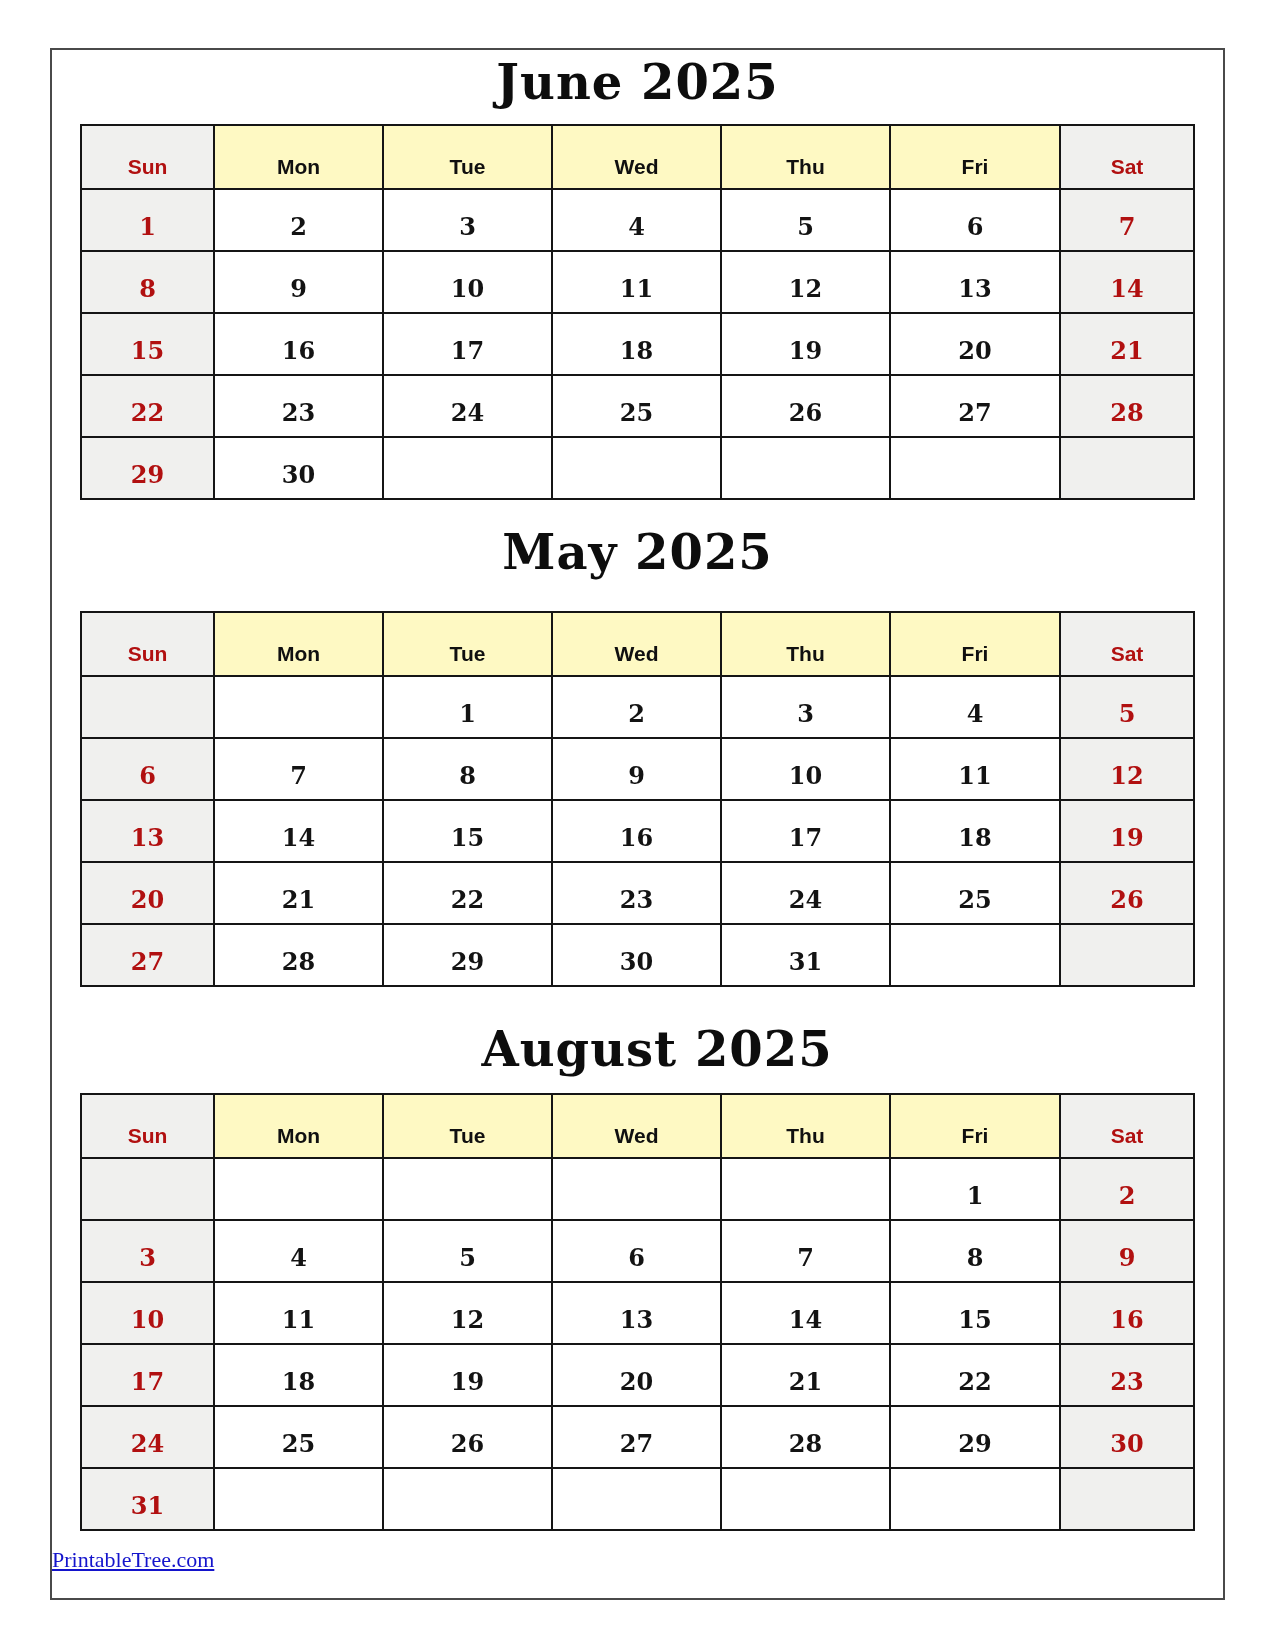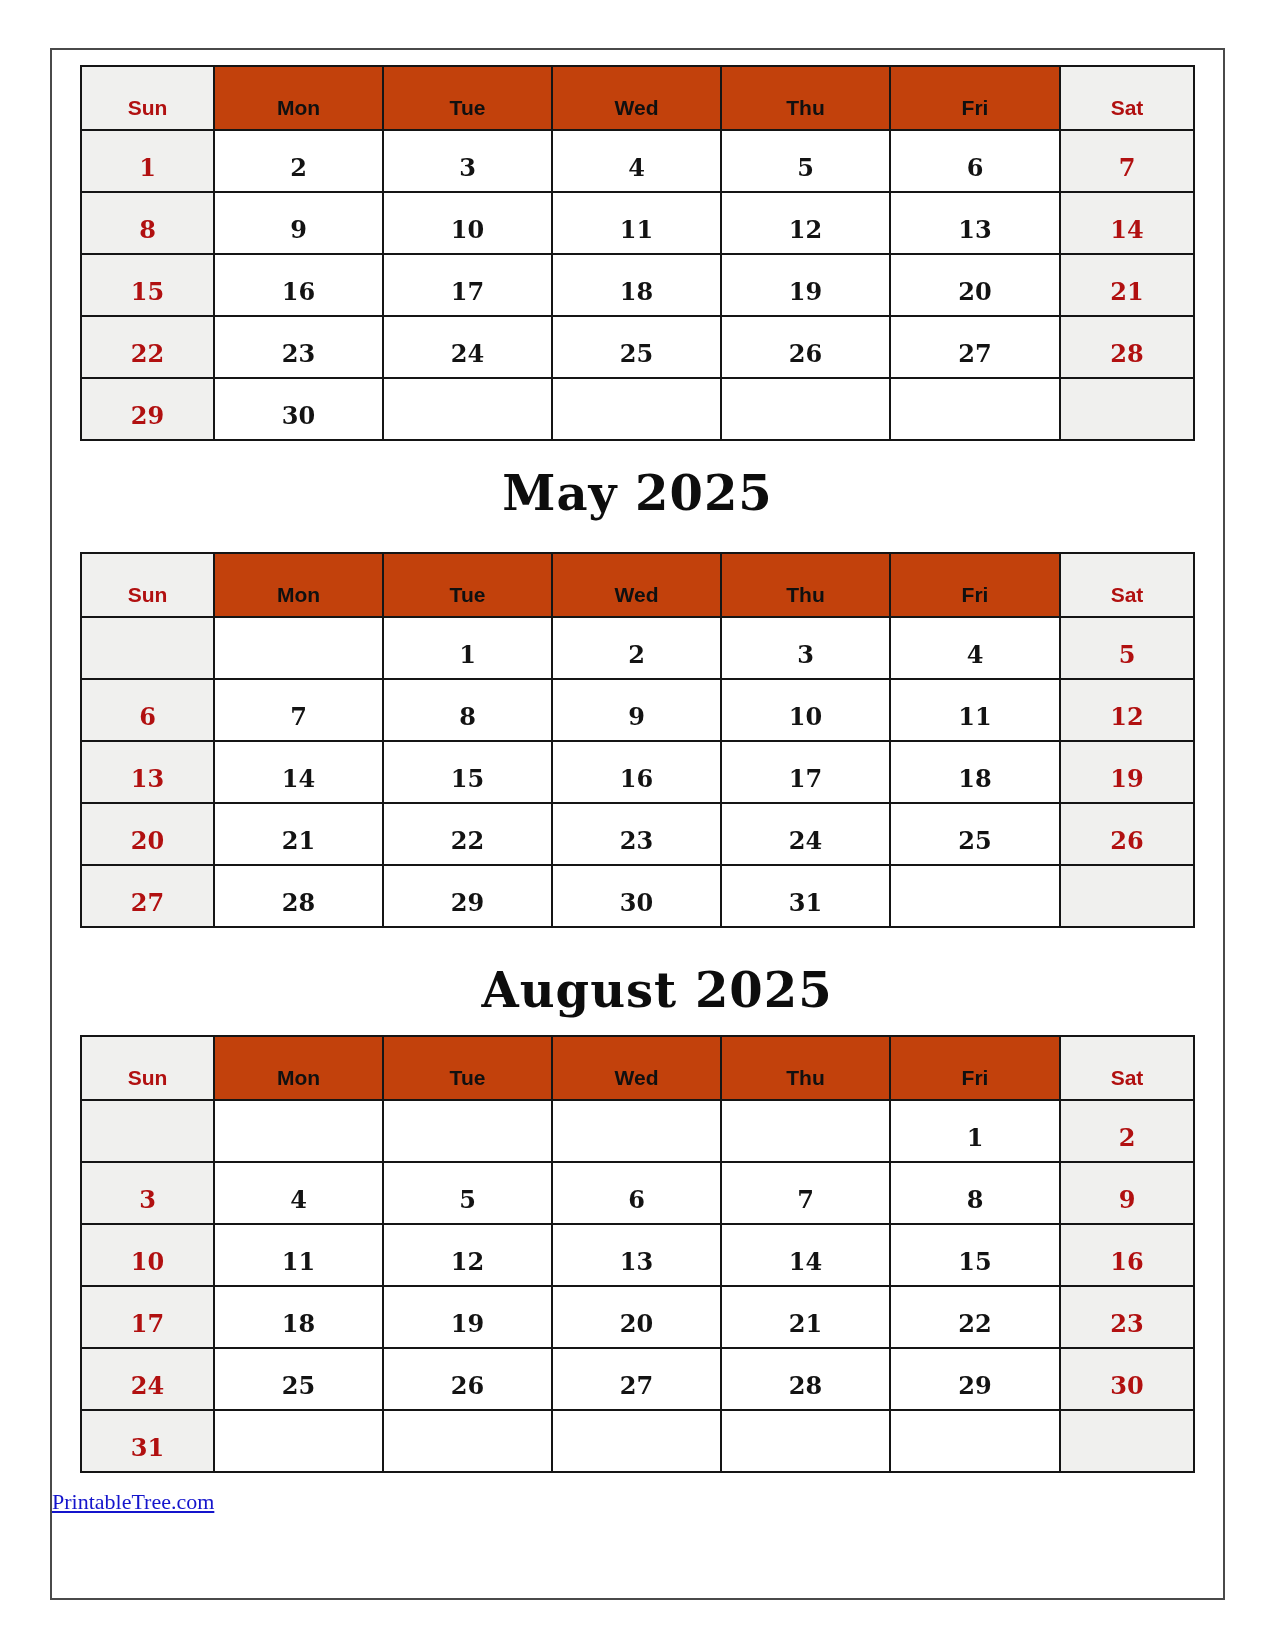--- a/index.html
+++ b/index.html
@@ -46,21 +46,21 @@
     padding:0 0 9px 0;
     box-sizing:border-box;
     overflow:hidden;
   }
   table.cal th{
     height:64px;
     font-family:"Liberation Sans",sans-serif;
     font-weight:bold;
     font-size:21px;
     color:#101010;
-    background:#c2410c;
+    background:#fef9c3;
   }
   table.cal td{
     height:62px;
     font-family:"DejaVu Serif",serif;
     font-weight:bold;
     font-size:24px;
     color:#131313;
     background:#ffffff;
   }
   table.cal th.weekend, table.cal td.weekend{
@@ -77,20 +77,21 @@
     text-decoration:underline;
     cursor:pointer;
   }
 </style>
 </head>
 <body>
 
 <div class="frame">
 
   <section class="m0">
+    <h2 class="month-title">June 2025</h2>
     <table class="cal">
       <colgroup>
         <col style="width:133px">
           <col style="width:169px">
           <col style="width:169px">
           <col style="width:169px">
           <col style="width:169px">
           <col style="width:170px">
           <col style="width:134px">
       </colgroup>

